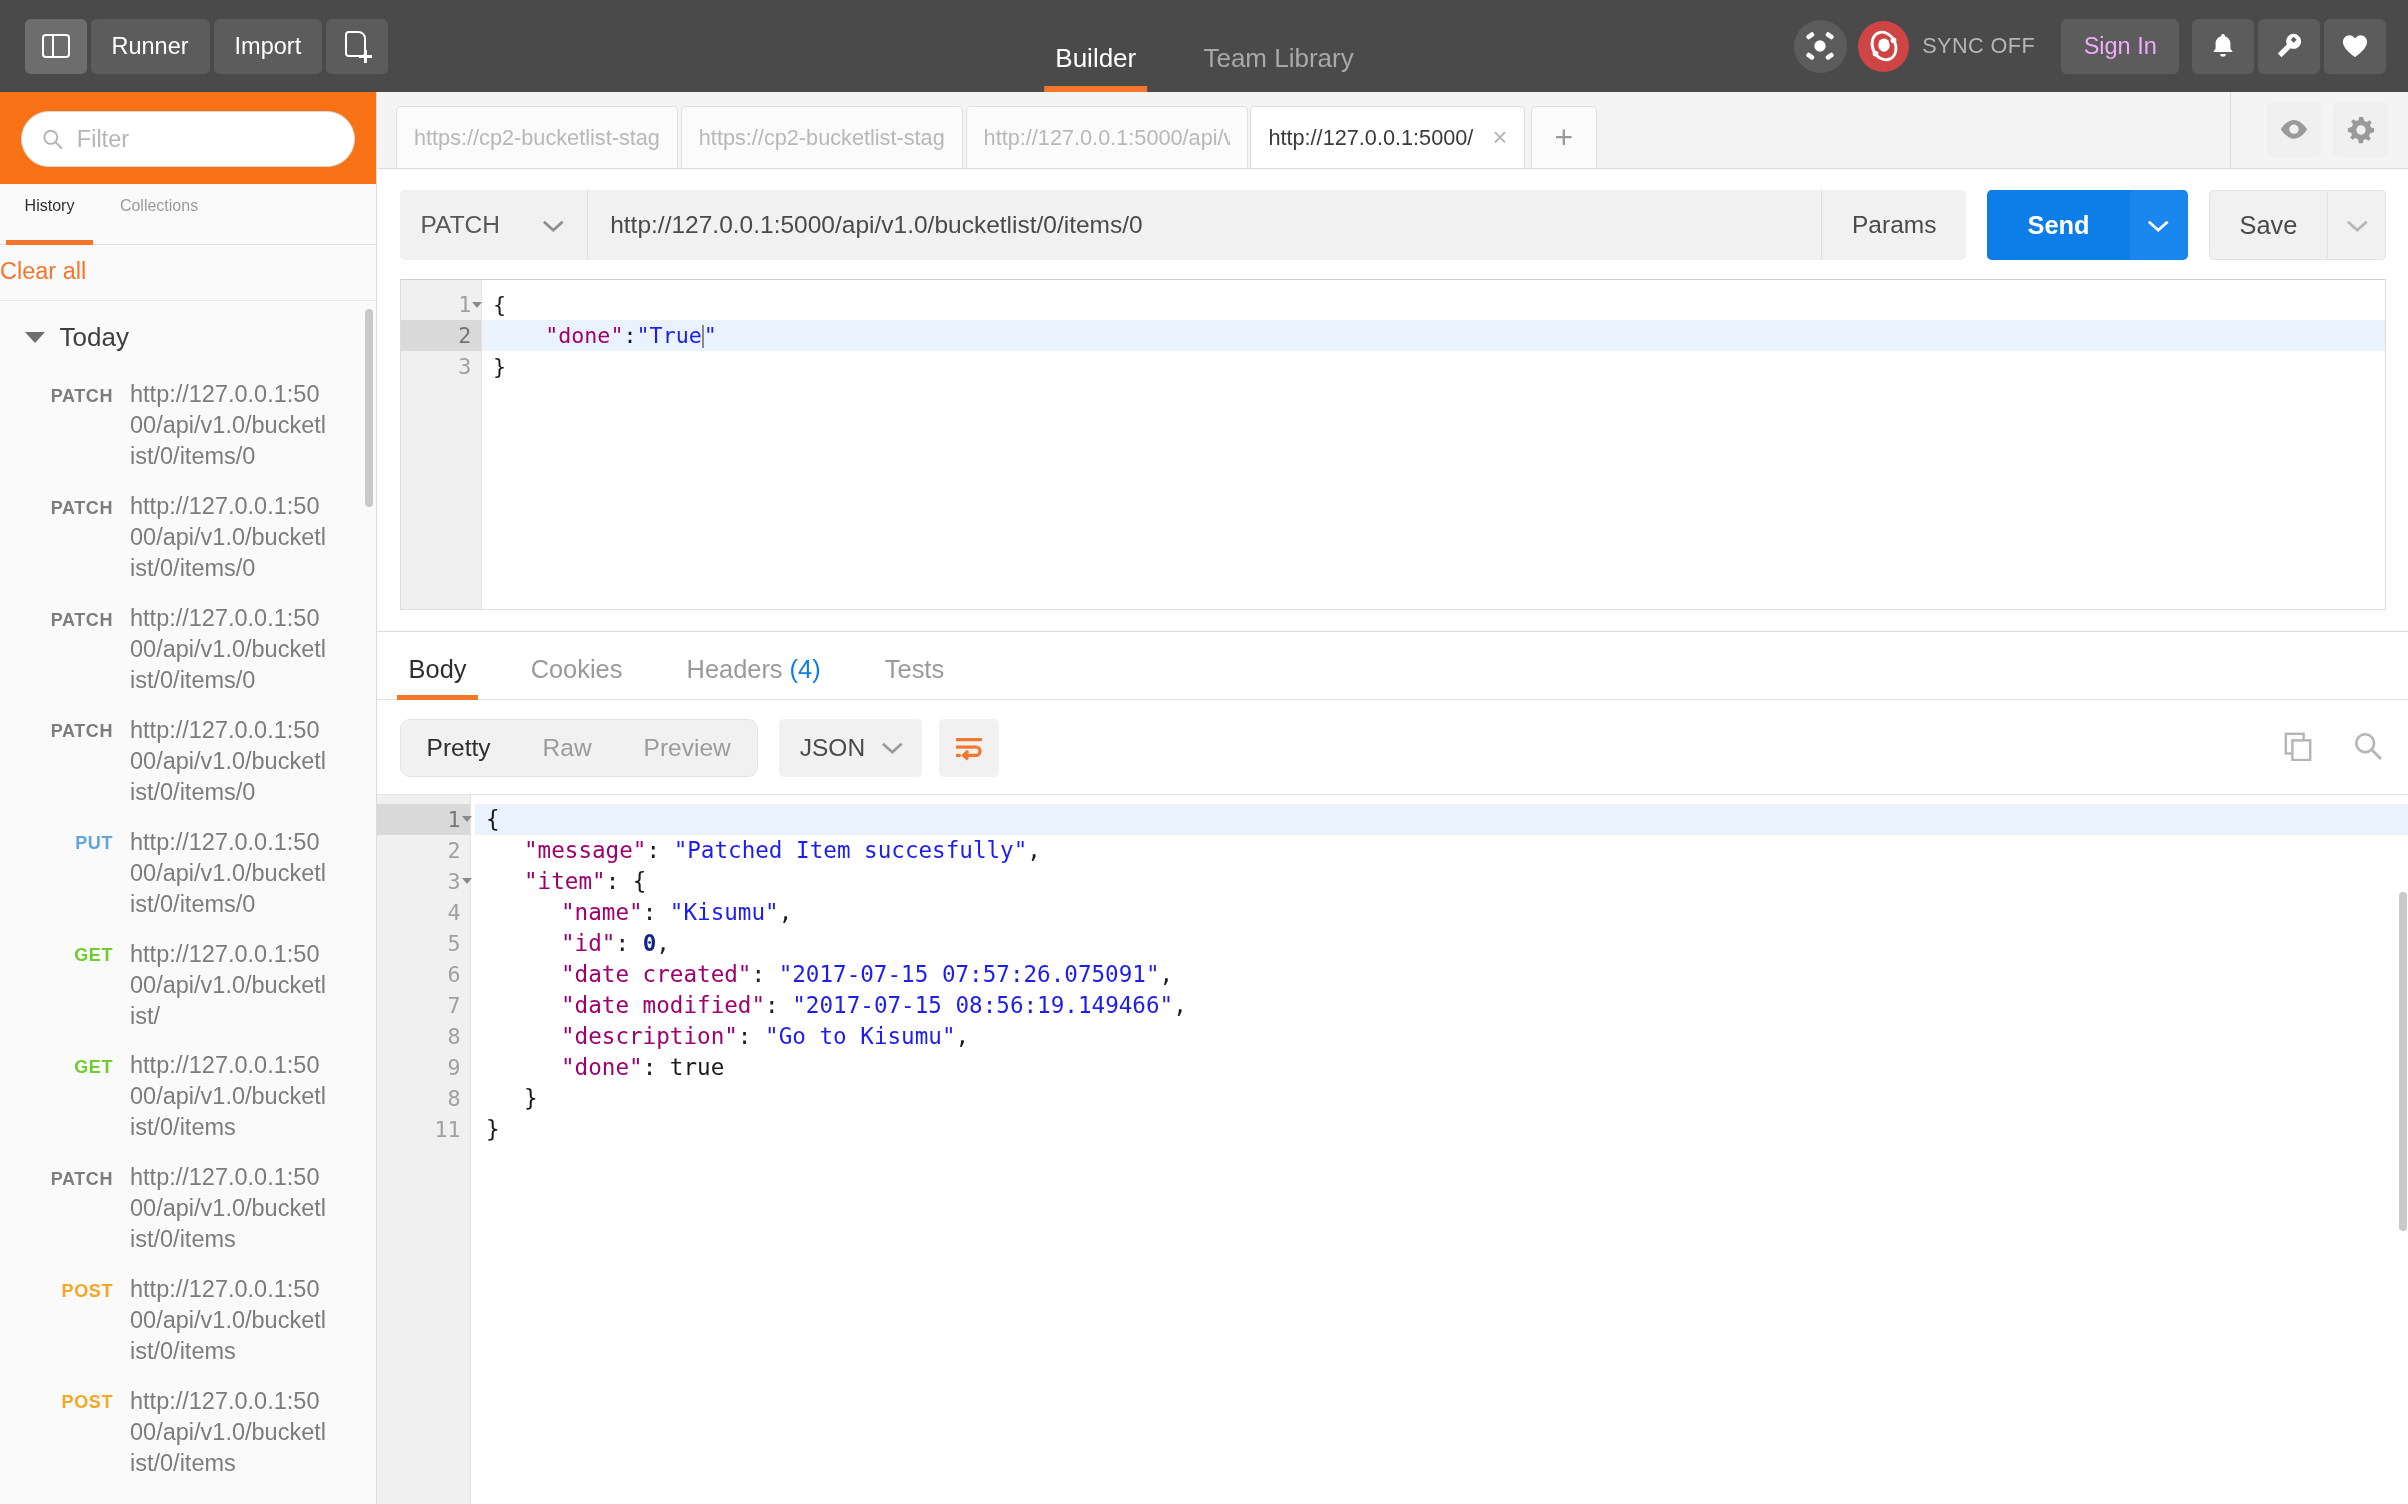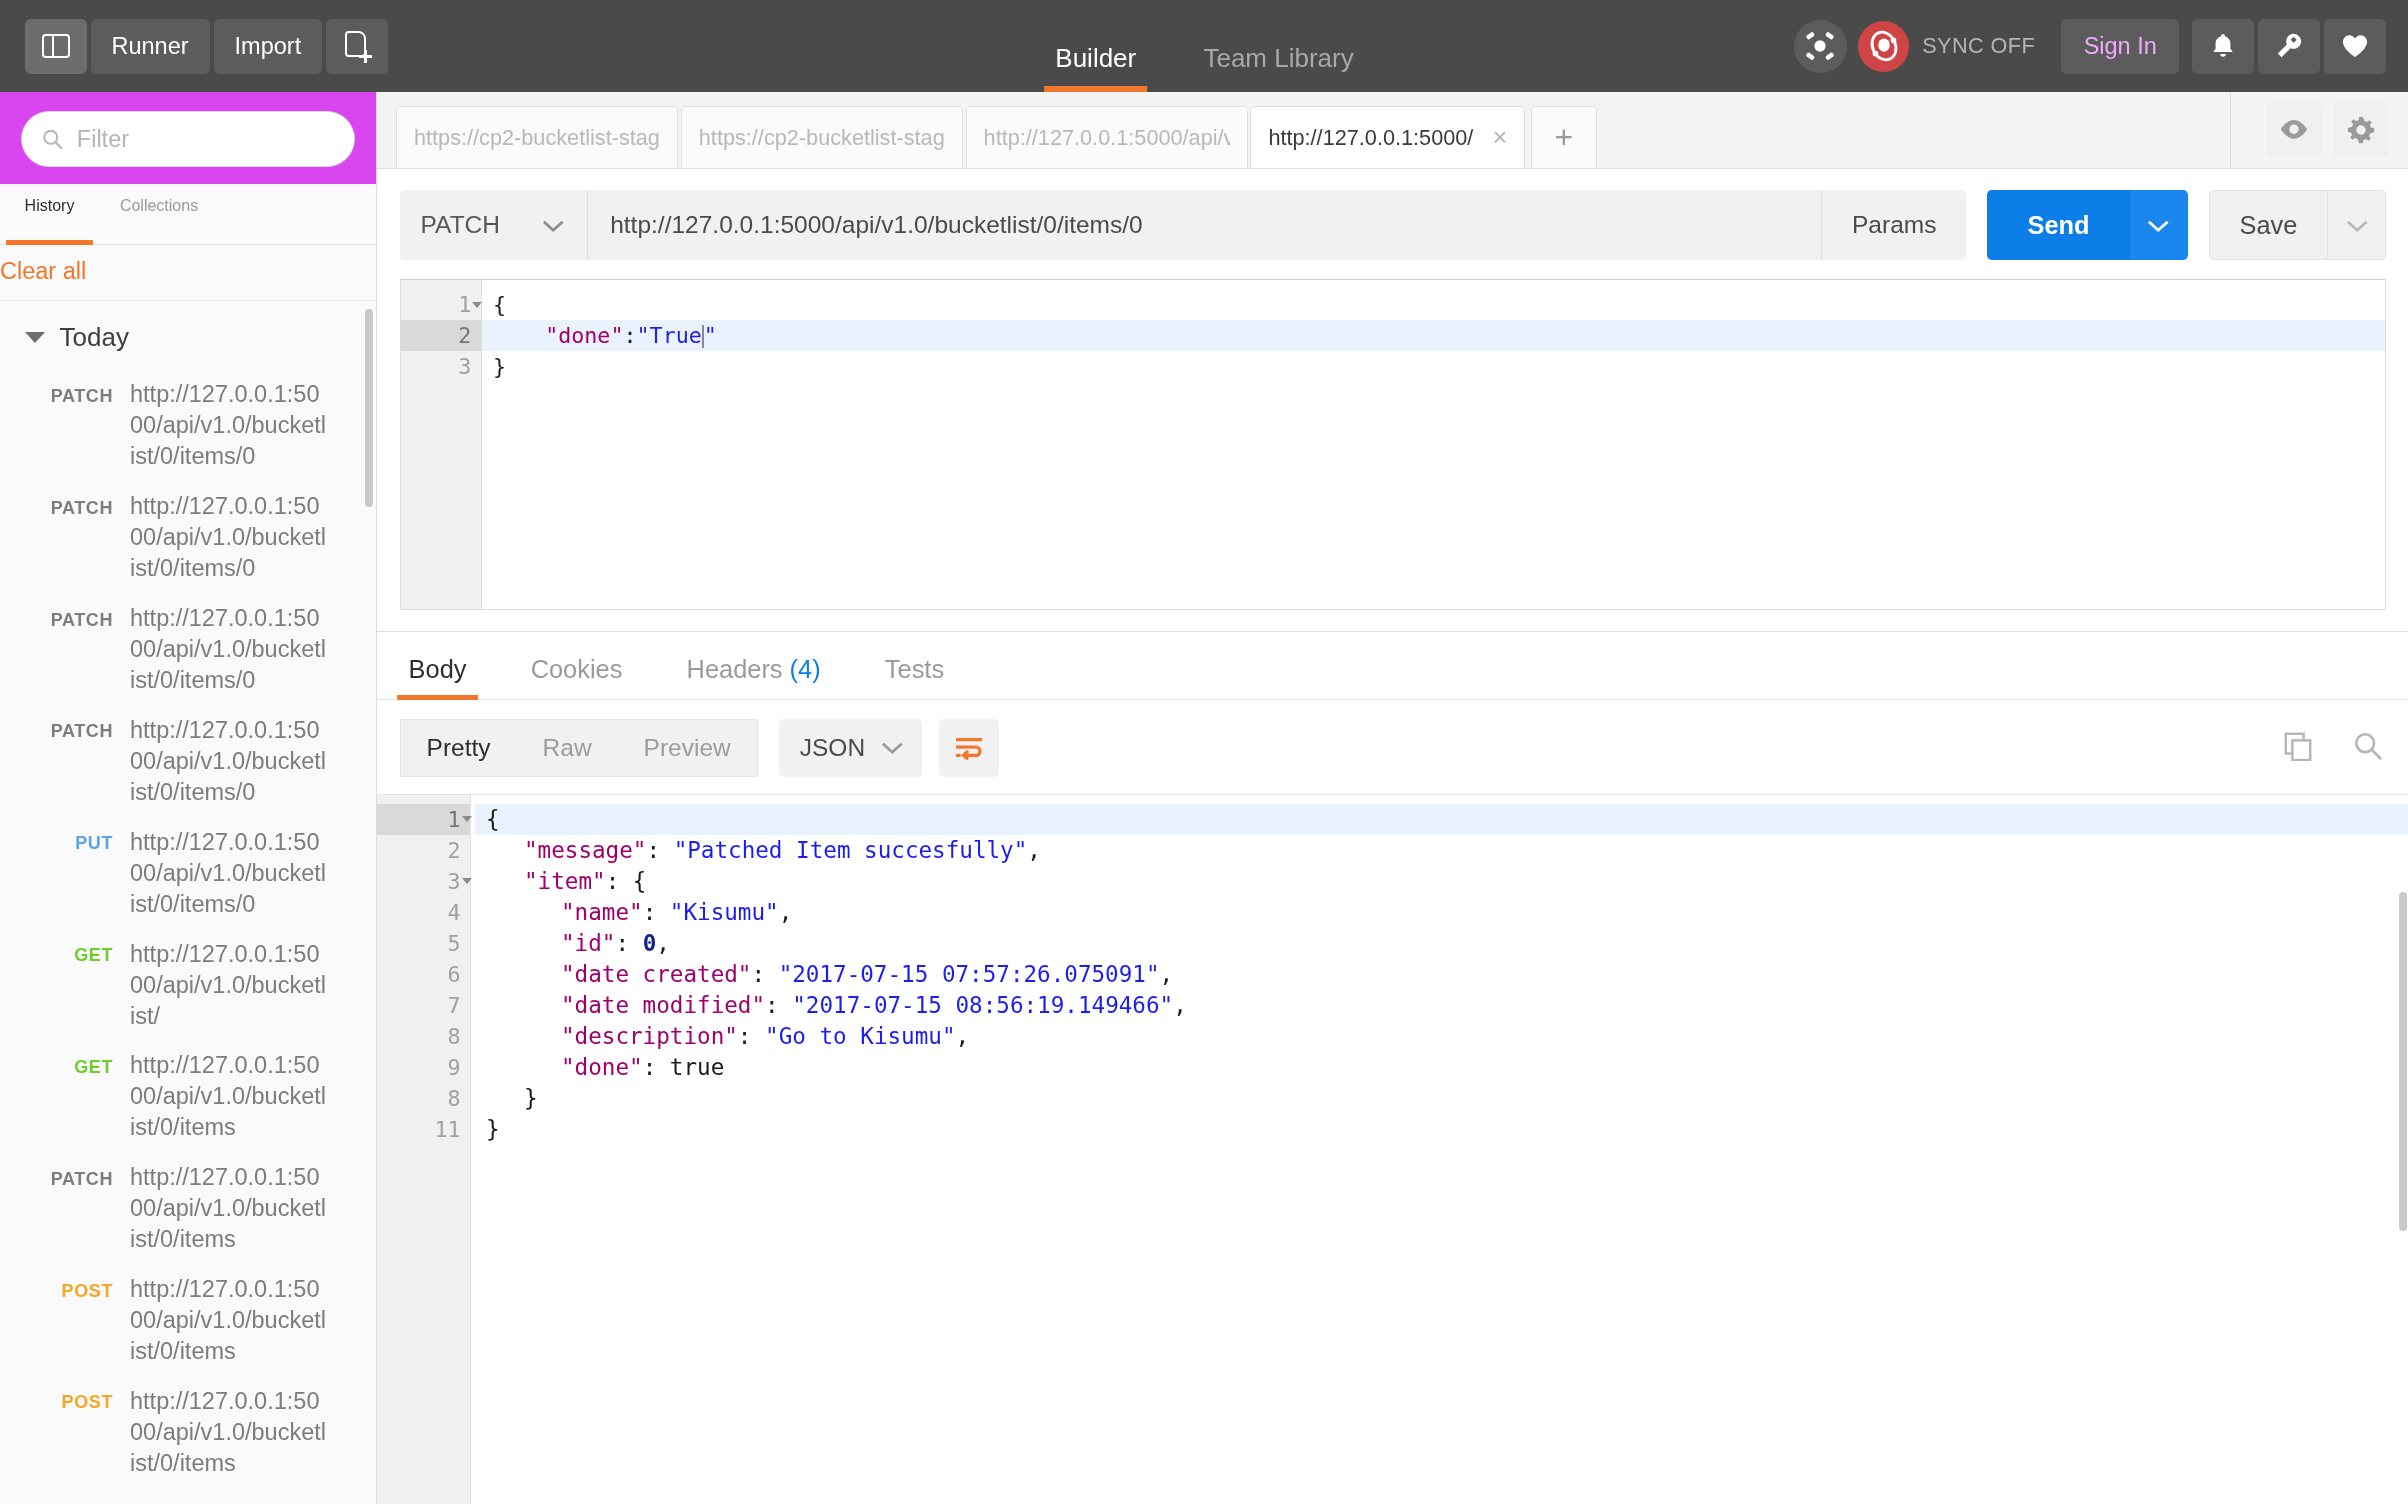--- a/index.html
+++ b/index.html
@@ -80,21 +80,21 @@
   .body-wrap { flex: 1; display: flex; min-height: 0; }
 
   
   .sidebar {
     width: 377px; min-width: 377px;
     background: #fafafa;
     border-right: 0.9px solid #dcdcdc;
     display: flex; flex-direction: column;
     position: relative;
   }
-  .filter-row { padding: 19px 21px 17px 21px; background: #d946ef; }
+  .filter-row { padding: 19px 21px 17px 21px; background: #f97316; }
   .filter-box {
     height: 56px; border: 0.9px solid #d8d8d8; border-radius: 28px; background: #fff;
     display: flex; align-items: center; padding: 0 19px; cursor: text;
   }
   .filter-input {
     border: none; outline: none; background: transparent;
     font-size: 23.5px; color: #b0b0b0; margin-left: 13px; width: 100%;
     font-family: "Liberation Sans", sans-serif;
   }
   .filter-input::placeholder { color: #b5b5b5; }
@@ -257,21 +257,21 @@
   .resp-tab.active:after {
     content: ""; position: absolute; left: -5.6px; right: -5.6px; bottom: -0.9px; height: 4.7px; background: #f3762b;
   }
   .hdr-count { color: #0d7de8; }
   .resp-status { margin-left: auto; display: flex; align-items: center; padding-bottom: 15px; }
   .stat-lbl { font-size: 23.5px; color: #6e6e6e; margin-right: 9.4px; }
   .stat-val { font-size: 23.5px; color: #1a8cff; font-weight: bold; margin-right: 43px; }
 
   .resp-toolbar { display: flex; align-items: center; padding: 19px 26px 17px 22.6px; background: #fff; }
   .seg {
-    display: flex; background: #f1f1f1; border-radius: 1px; overflow: hidden; height: 58px;
+    display: flex; background: #f1f1f1; border-radius: 10px; overflow: hidden; height: 58px;
     border: 0.9px solid #e4e4e4;
   }
   .seg-item {
     font-size: 24.5px; color: #9c9c9c; padding: 0 26px; display: flex; align-items: center; cursor: pointer;
   }
   .seg-item.active { color: #2e2e2e; background: #f1f1f1; }
   .json-select {
     height: 58px; background: #f1f1f1; border-radius: 4.7px; margin-left: 21px;
     display: flex; align-items: center; padding: 0 17px 0 21px; font-size: 24.5px; color: #4a4a4a;
     cursor: pointer; min-width: 141px; justify-content: space-between;

